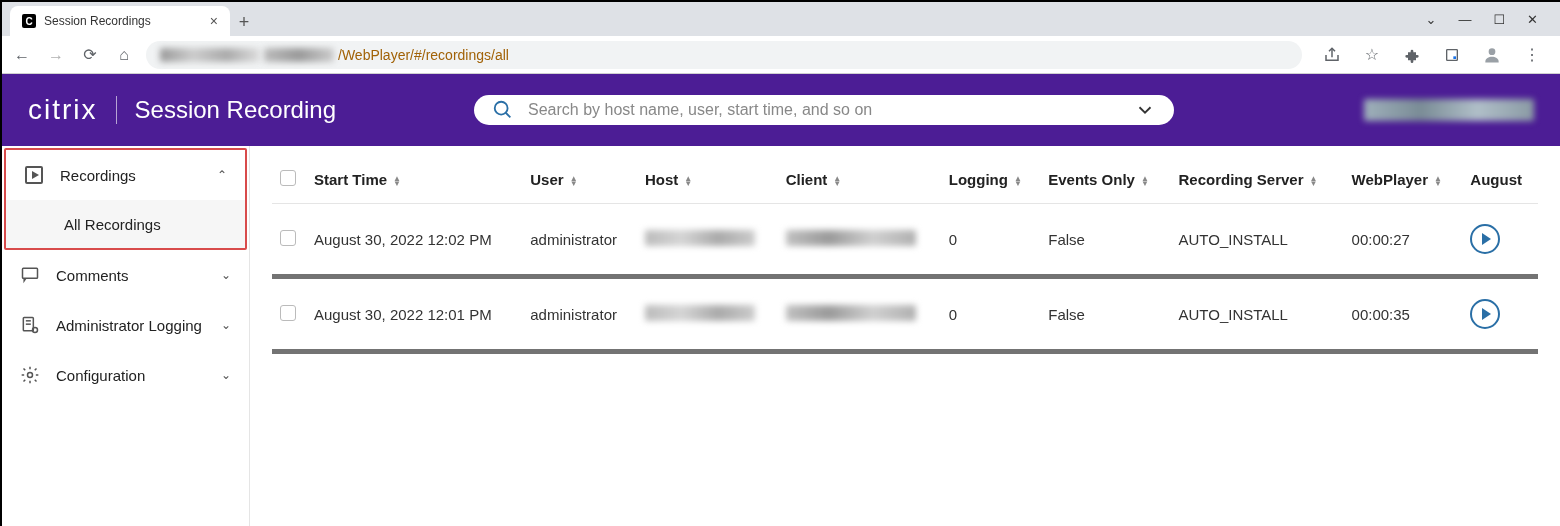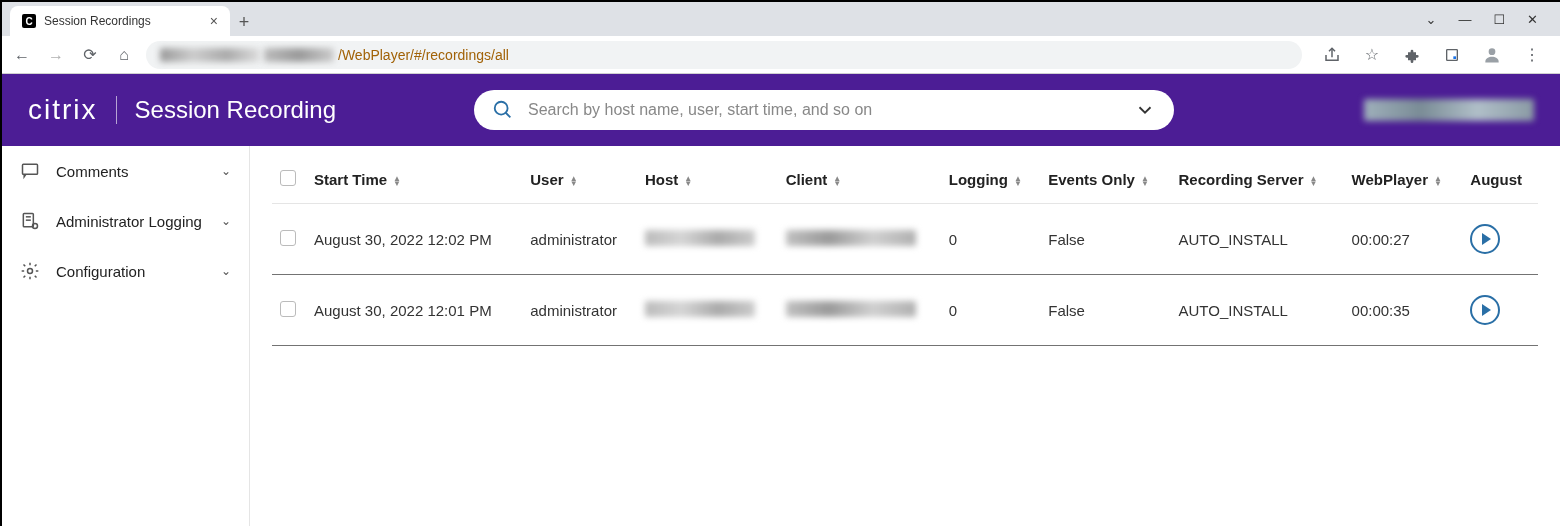--- a/index.html
+++ b/index.html
@@ -25,41 +25,41 @@
   .url-bar .redact.r1{ width:100px; background: linear-gradient(90deg,#999,#ccc,#aaa,#ddd); }
   .url-bar .redact.r2{ width:70px; background: linear-gradient(90deg,#bbb,#999,#ccc); }
   .addr-right { display: flex; gap: 16px; align-items:center; padding: 0 8px;}
 
   
   .app-header { height: 72px; background: #4c1d95; display: flex; align-items: center; padding: 0 26px; color: #fff; gap: 18px; }
   .brand-logo { font-size: 28px; letter-spacing: 2px; font-weight: 300; }
   .brand-divider { width: 1px; height: 28px; background: rgba(255,255,255,0.6); }
   .brand-sub { font-size: 24px; font-weight: 300; }
   .search-wrap { flex: 0 0 700px; margin-left: 120px; }
-  .search-bar { height: 40px; background: #fff; border-radius: 21px; display: flex; align-items: center; padding: 10px 18px; gap: 14px; }
+  .search-bar { height: 30px; background: #fff; border-radius: 21px; display: flex; align-items: center; padding: 10px 18px; gap: 14px; }
   .search-bar input { flex: 1; border: none; outline: none; font-size: 16px; color: #333; background: transparent; }
   .search-bar input::placeholder { color: #888; }
   .search-bar .chev { font-size: 20px; color: #333; cursor: pointer; }
   .user-redact { margin-left: auto; width: 170px; height: 22px; background: linear-gradient(90deg,#9fb0bb,#7a8c96,#b0bfc8,#8a9aa4); filter: blur(3px); border-radius:2px;}
 
   
   .app-body { flex: 1; display: flex; min-height: 0; }
   .sidebar { width: 248px; border-right: 1px solid #e5e5e5; background: #fff; display: flex; flex-direction: column; }
   .sidebar .highlight-box { border: 2px solid #d84b4b; margin: 2px 2px 0 2px; border-radius: 2px; }
   .side-item { display: flex; align-items: center; height: 50px; padding: 0 18px; gap: 16px; font-size: 15px; color: #222; cursor: pointer; }
   .side-item .icon { width: 20px; height: 20px; display:flex; align-items:center; justify-content:center; color:#555;}
   .side-item .label { flex: 1; }
   .side-item .caret { font-size: 12px; color: #555; }
   .side-sub { display: flex; align-items: center; height: 48px; padding-left: 58px; font-size: 15px; color: #222; background: #f6f6f6; cursor: pointer; }
 
   
   .main { flex: 1; padding: 10px 22px; overflow: auto; }
   .tbl { width: 100%; border-collapse: collapse; }
   .tbl th { text-align: left; font-weight: 600; font-size: 15px; color: #222; padding: 14px 8px; border-bottom: 1px solid #e5e5e5; white-space: nowrap; }
-  .tbl td { font-size: 15px; color: #333; padding: 20px 8px; border-bottom: 1px solid #737373; white-space: nowrap; }
+  .tbl td { font-size: 15px; color: #333; padding: 20px 8px; border-bottom: 5px solid #737373; white-space: nowrap; }
   .sort-ind { display: inline-flex; flex-direction: column; margin-left: 6px; line-height: 5px; font-size: 8px; color: #888; vertical-align: middle; }
   .chk { width: 16px; height: 16px; border: 1.5px solid #bbb; border-radius: 3px; display: inline-block; cursor: pointer; }
   .cell-redact { display:inline-block; height:16px; border-radius:2px; filter: blur(3px);}
   .cell-redact.host{ width:110px; background: linear-gradient(90deg,#bbb,#d5d5d5,#aaa,#ccc);}
   .cell-redact.client{ width:130px; background: linear-gradient(90deg,#c0c0c0,#9a9a9a,#d0d0d0,#b0b0b0);}
   .play-btn { width: 30px; height: 30px; border: 2px solid #2a6fa6; border-radius: 50%; display: inline-flex; align-items: center; justify-content: center; cursor: pointer; }
   .play-btn::after { content: ""; width: 0; height: 0; border-left: 9px solid #2a6fa6; border-top: 6px solid transparent; border-bottom: 6px solid transparent; margin-left: 2px; }
   .rec-icon { width:18px; height:18px; border:2px solid #555; border-radius:2px; display:flex; align-items:center; justify-content:center;}
   .rec-icon::after{content:""; width:0; height:0; border-left:7px solid #555; border-top:4px solid transparent; border-bottom:4px solid transparent; margin-left:2px;}
   svg { display:block; }
@@ -141,20 +141,32 @@
             <polyline points="6 9 12 15 18 9"></polyline>
           </svg>
       </span>
     </div>
   </div>
   <div class="user-redact"></div>
 </div>
 
 <div class="app-body">
   <div class="sidebar">
+    <div class="highlight-box">
+      <div class="side-item">
+        <span class="icon">
+            <span class="rec-icon"></span>
+          </span>
+        <span class="label">Recordings</span>
+        <span class="caret">⌃</span>
+      </div>
+      <div class="side-sub">
+        <span>All Recordings</span>
+      </div>
+    </div>
     <div class="side-item">
       <span class="icon">
         <svg width="20" height="20" viewBox="0 0 24 24" fill="none" stroke="#555" stroke-width="1.8">
             <rect x="3" y="4" width="18" height="12" rx="1"></rect>
             <path d="M7 16l-2 3v-3"></path>
           </svg>
       </span>
       <span class="label">Comments</span>
       <span class="caret">⌄</span>
     </div>

